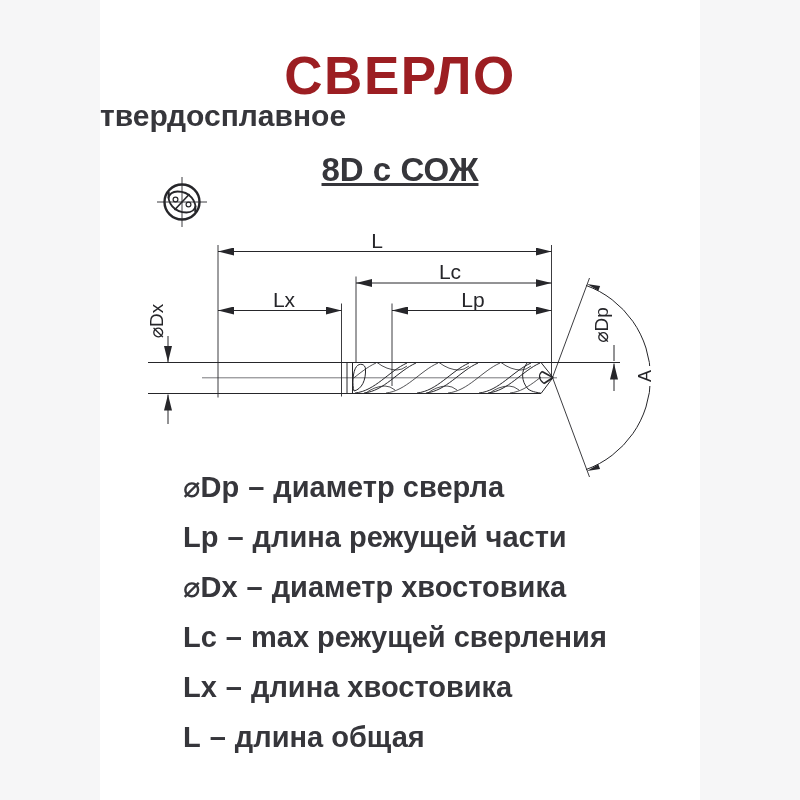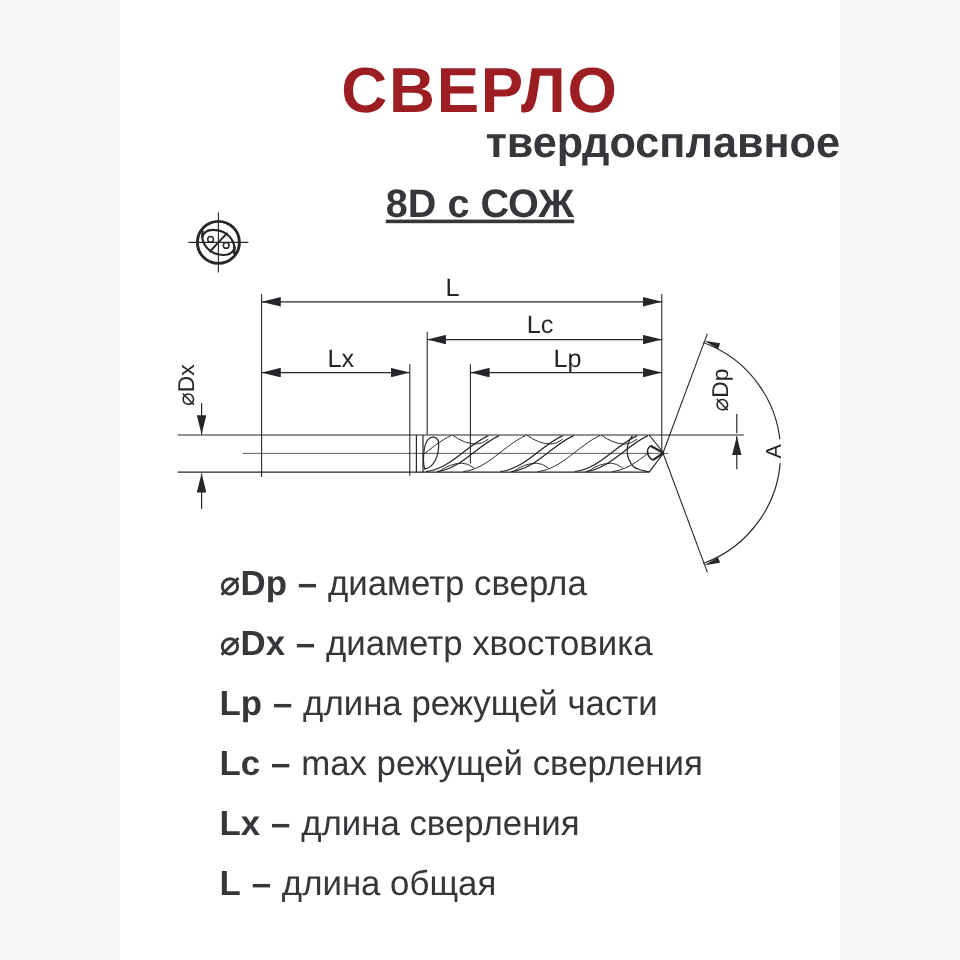--- a/index.html
+++ b/index.html
@@ -22,41 +22,41 @@
     position:absolute;left:100px;top:0;width:600px;height:800px;
     background:var(--panel-bg);
   }
   svg.diagram{position:absolute;left:0;top:0;width:800px;height:800px;}
   .title{
     position:absolute;left:100px;top:49px;width:600px;text-align:center;
     font-size:53px;font-weight:700;letter-spacing:1.5px;color:var(--accent);
     line-height:1;
   }
   .subtitle1{
-    position:absolute;left:100px;top:101px;width:600px;text-align:right;
-    font-size:36px;font-weight:600;color:var(--text);line-height:1;
+    position:absolute;left:100px;top:101px;width:600px;text-align:left;
+    font-size:30px;font-weight:600;color:var(--text);line-height:1;
   }
   .subtitle2{
     position:absolute;left:100px;top:153px;width:600px;text-align:center;
     font-size:33px;font-weight:600;color:var(--text);line-height:1;text-decoration:underline;
   }
   .dim{
     position:absolute;font-size:21px;font-weight:500;color:var(--line);
     transform:translate(-50%,-50%);white-space:nowrap;line-height:1;
   }
   .dim.rot{transform:translate(-50%,-50%) rotate(-90deg);font-size:19px;}
   .dim.angle{
     transform:translate(-50%,-50%) rotate(-90deg);font-size:18px;
     background:var(--panel-bg);padding:1px 4px;
   }
   .legend{position:absolute;left:183px;top:470px;width:480px;}
   .lrow{height:50px;font-size:29px;line-height:34px;white-space:nowrap;}
   .lrow .sym{font-weight:700;}
   .lrow .dash{font-weight:700;margin:0 9px;}
-  .lrow .desc{font-weight:400;margin-top:40px;}
+  .lrow .desc{font-weight:700;margin-top:40px;}
 </style>
 </head>
 <body>
 
 <div class="panel"></div>
 
 <svg class="diagram" viewBox="0 0 800 800" fill="none" stroke="#26262a" stroke-width="1">
   <defs>
     <marker id="arrow" viewBox="0 0 16 8" refX="16" refY="4" markerWidth="16" markerHeight="8" markerUnits="userSpaceOnUse" orient="auto-start-reverse">
       <path d="M0,0 L16,4 L0,8 Z" fill="#26262a" stroke="none"></path>
@@ -155,27 +155,27 @@
 <span class="dim" style="left:284px;top:299px;">Lx</span>
 <span class="dim rot" style="left:156px;top:321px;">⌀Dx</span>
 <span class="dim rot" style="left:601px;top:325px;">⌀Dp</span>
 <span class="dim angle" style="left:645px;top:376px;">A</span>
 
 <div class="legend">
   <div class="lrow">
     <span class="sym">⌀Dp</span><span class="dash">–</span><span class="desc">диаметр сверла</span>
   </div>
   <div class="lrow">
-    <span class="sym">⌀Dx</span><span class="dash">–</span><span class="desc">диаметр хвостовика</span>
+    <span class="sym">Lp</span><span class="dash">–</span><span class="desc">длина режущей части</span>
   </div>
   <div class="lrow">
-    <span class="sym">Lp</span><span class="dash">–</span><span class="desc">длина режущей части</span>
+    <span class="sym">⌀Dx</span><span class="dash">–</span><span class="desc">диаметр хвостовика</span>
   </div>
   <div class="lrow">
     <span class="sym">Lc</span><span class="dash">–</span><span class="desc">max режущей сверления</span>
   </div>
   <div class="lrow">
-    <span class="sym">Lx</span><span class="dash">–</span><span class="desc">длина сверления</span>
+    <span class="sym">Lx</span><span class="dash">–</span><span class="desc">длина хвостовика</span>
   </div>
   <div class="lrow">
     <span class="sym">L</span><span class="dash">–</span><span class="desc">длина общая</span>
   </div>
 </div>
 
 </body></html>

